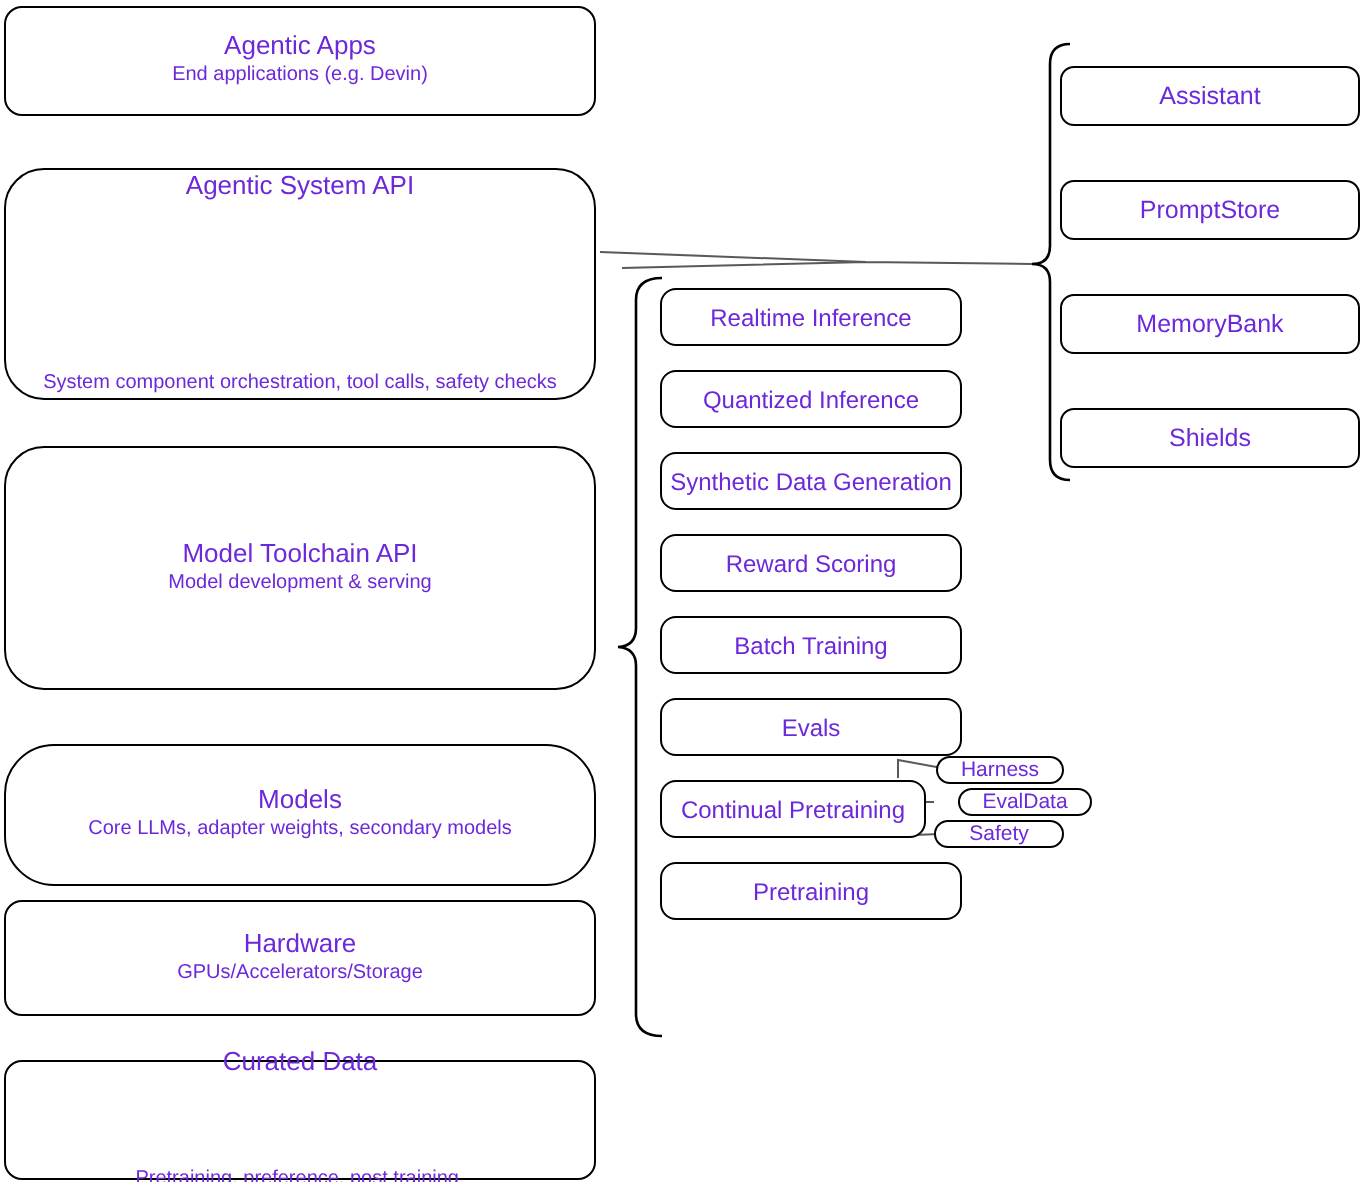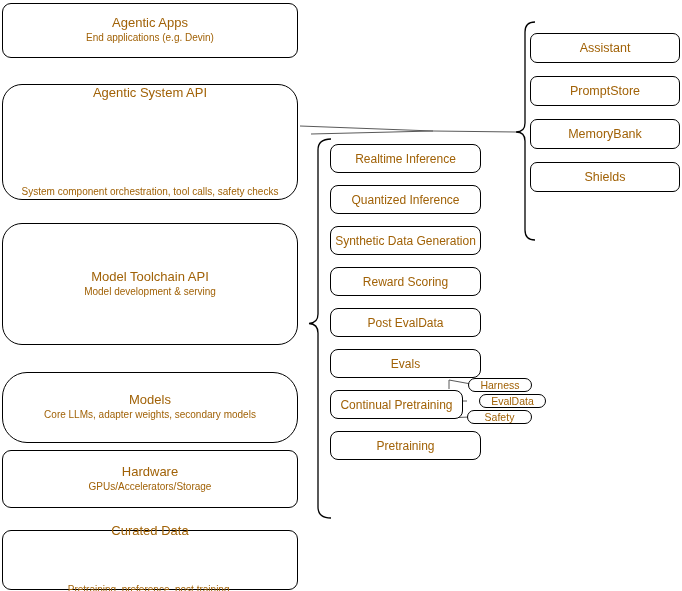--- a/index.html
+++ b/index.html
@@ -1,37 +1,37 @@
 <!DOCTYPE html>
 <html><head>
 <meta charset="utf-8">
 <style>
   html,body{margin:0;padding:0;background:#fff;}
   #canvas{
     position:relative;width:682px;height:591px;background:#ffffff;
-    font-family:"Liberation Sans",sans-serif;color:#a16207;overflow:hidden;
+    font-family:"Liberation Sans",sans-serif;color:#6d28d9;overflow:hidden;
   }
   svg.overlay{position:absolute;left:0;top:0;z-index:0;}
   .box{
     position:absolute;background:#fff;border:1px solid #000;box-sizing:border-box;
     display:flex;flex-direction:column;align-items:center;justify-content:center;
     text-align:center;z-index:1;
   }
   .stack-box{left:2px;width:296px;border-radius:9px;}
   .stack-box.big{border-radius:20px;}
   .box .title{font-size:13px;line-height:1.25;white-space:nowrap;}
   .box .subtitle{font-size:10px;line-height:1.45;padding:0 8px;}
   #mid-col{position:absolute;left:330px;top:144px;width:151px;display:flex;flex-direction:column;gap:12px;z-index:1;}
   .mid-item{
     position:relative;height:29px;width:151px;background:#fff;border:1px solid #000;border-radius:8px;
     box-sizing:border-box;display:flex;align-items:center;justify-content:center;
     font-size:12px;white-space:nowrap;
   }
   .mid-item:nth-child(7){width:133px;}
-  #right-col{position:absolute;left:530px;top:33px;width:150px;display:flex;flex-direction:column;gap:13px;z-index:1;}
+  #right-col{position:absolute;left:530px;top:33px;width:150px;display:flex;flex-direction:column;gap:27px;z-index:1;}
   .right-item{
     height:30px;width:150px;background:#fff;border:1px solid #000;border-radius:7px;
     box-sizing:border-box;display:flex;align-items:center;justify-content:center;
     font-size:12.5px;white-space:nowrap;
   }
   .pill{
     position:absolute;height:14px;background:#fff;border:1px solid #000;border-radius:8px;
     box-sizing:border-box;display:flex;align-items:center;justify-content:center;
     font-size:10.5px;white-space:nowrap;z-index:2;
   }
@@ -85,21 +85,21 @@
   <div class="box stack-box" style="top:530px;height:60px;gap:44px;">
     <div class="title">Curated Data</div>
     <div class="subtitle">Pretraining, preference, post training.</div>
   </div>
 
   <div id="mid-col">
     <div class="mid-item">Realtime Inference</div>
     <div class="mid-item">Quantized Inference</div>
     <div class="mid-item">Synthetic Data Generation</div>
     <div class="mid-item">Reward Scoring</div>
-    <div class="mid-item">Post EvalData</div>
+    <div class="mid-item">Batch Training</div>
     <div class="mid-item">Evals</div>
     <div class="mid-item">Continual Pretraining</div>
     <div class="mid-item">Pretraining</div>
   </div>
 
   <div class="pill" id="pill-harness">Harness</div>
   <div class="pill" id="pill-evaldata">EvalData</div>
   <div class="pill" id="pill-safety">Safety</div>
 
   <div id="right-col">

